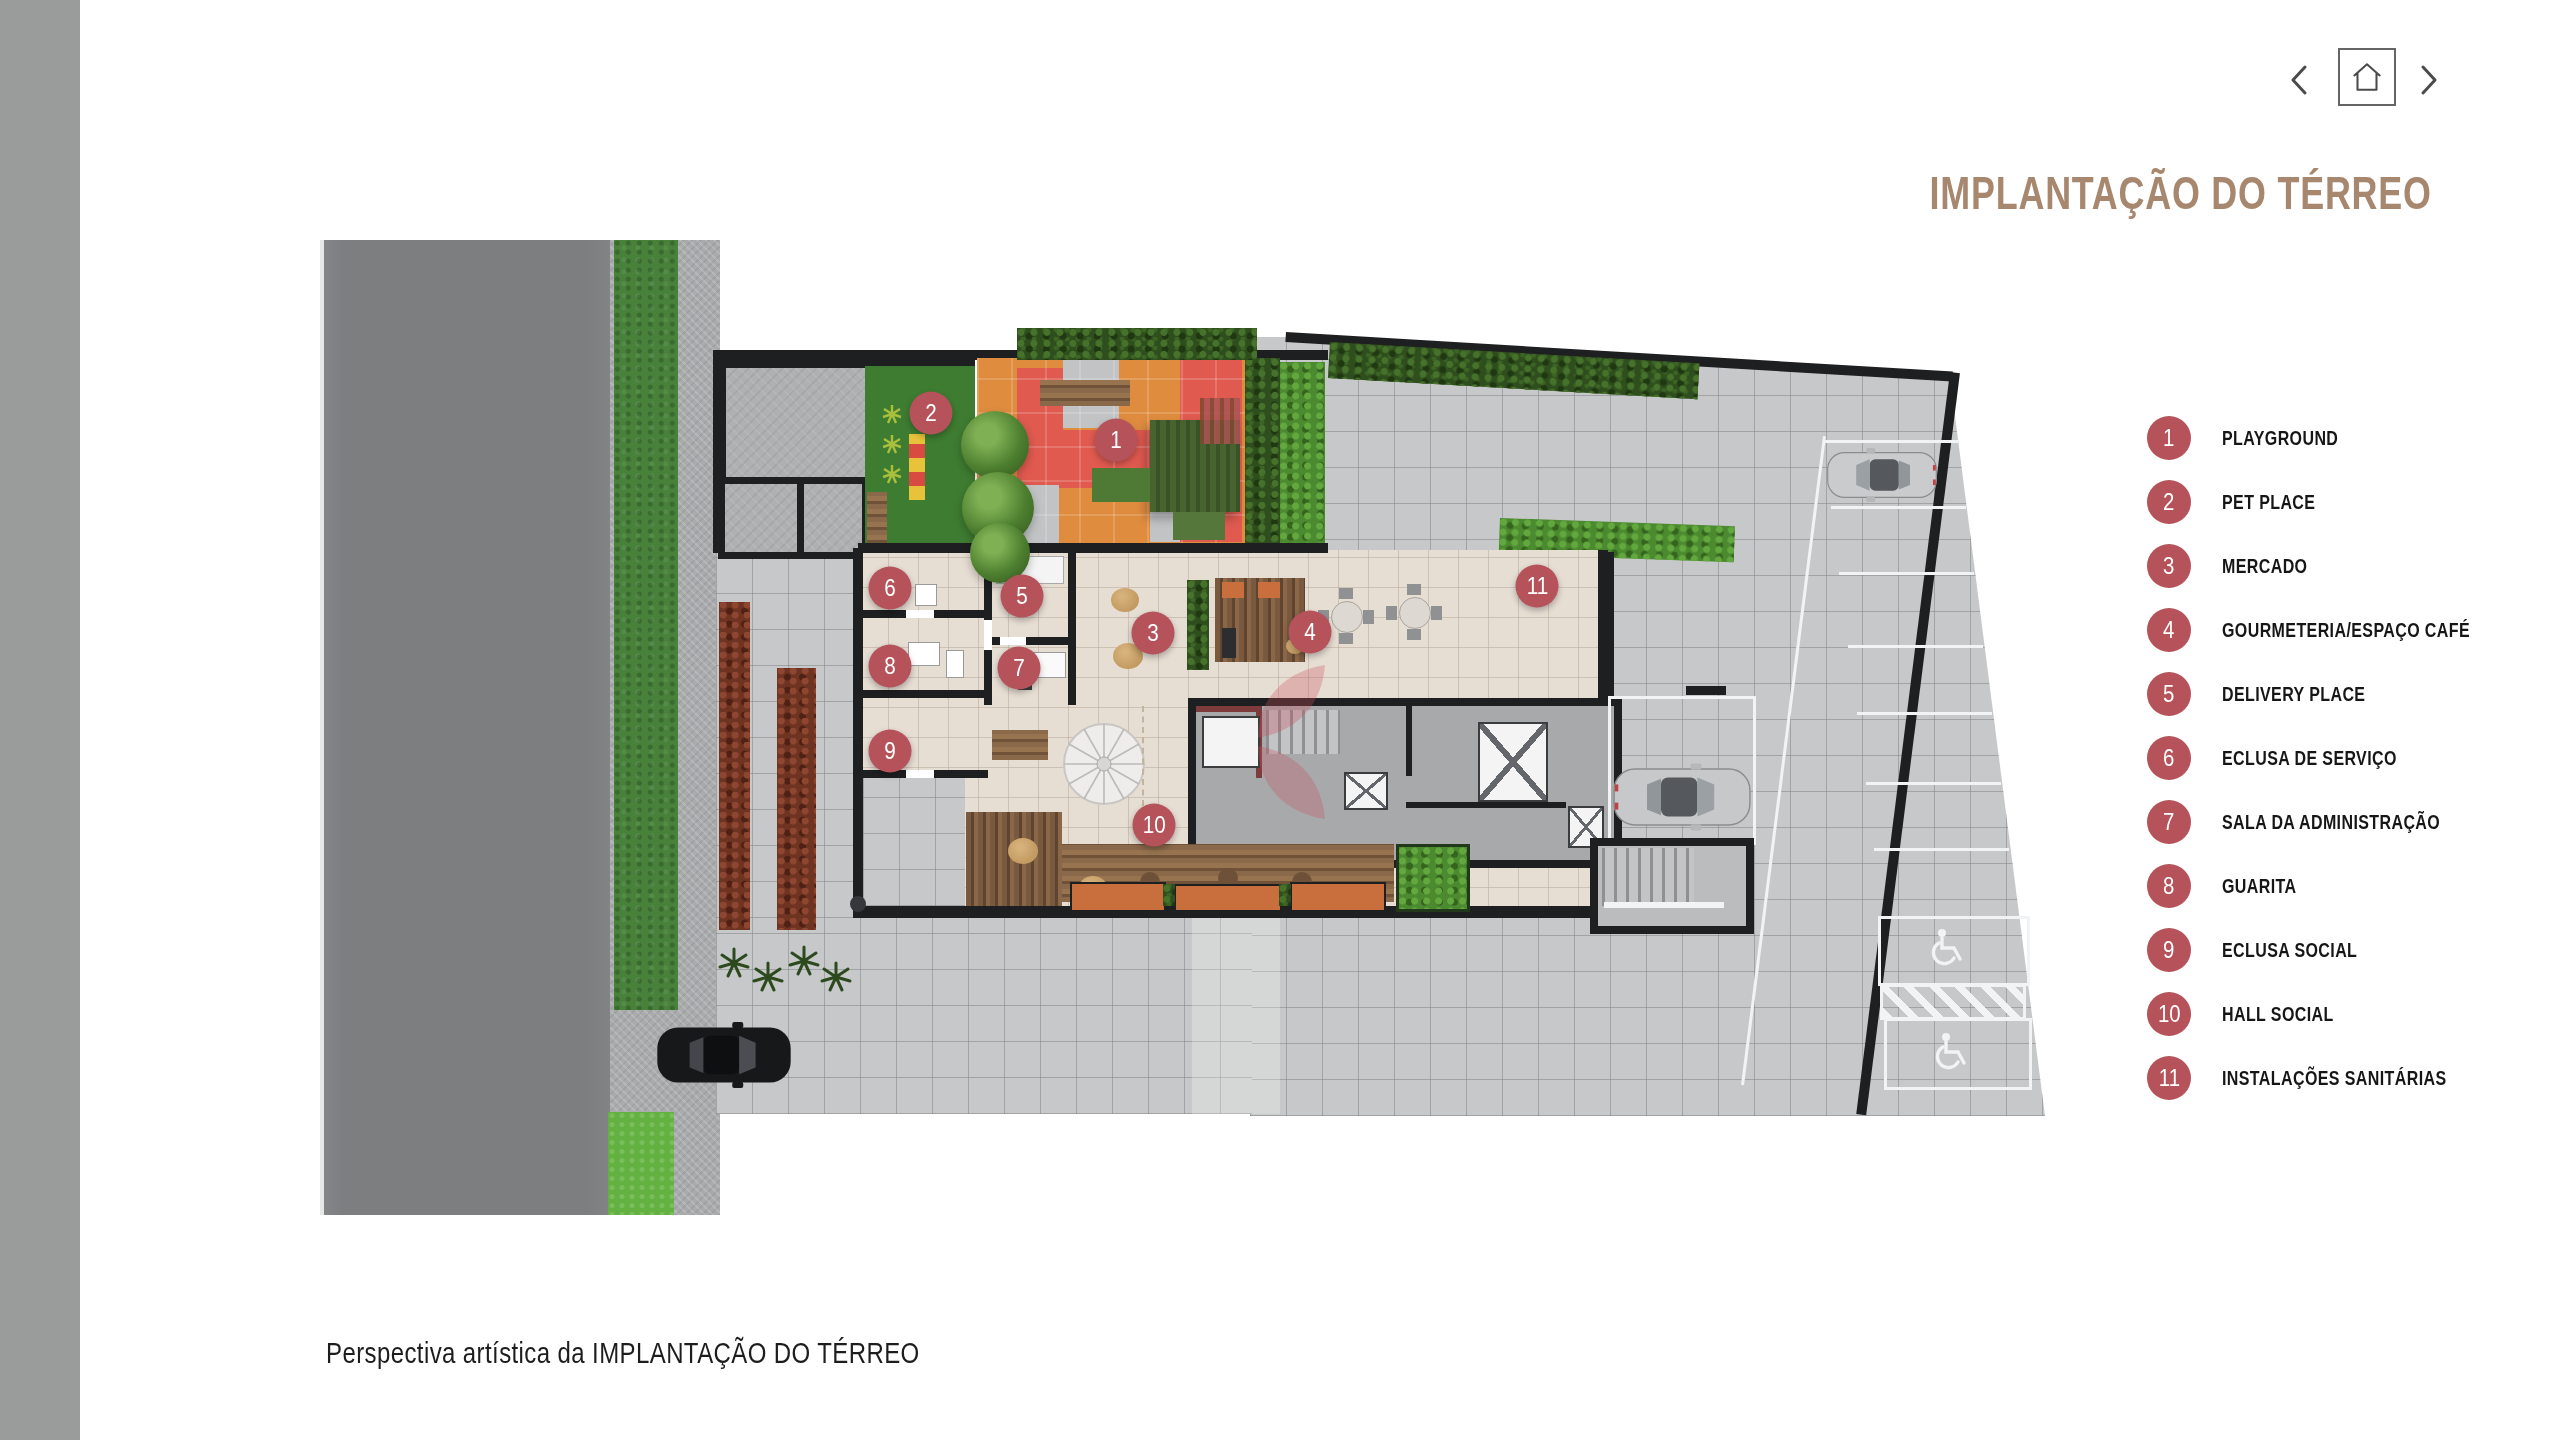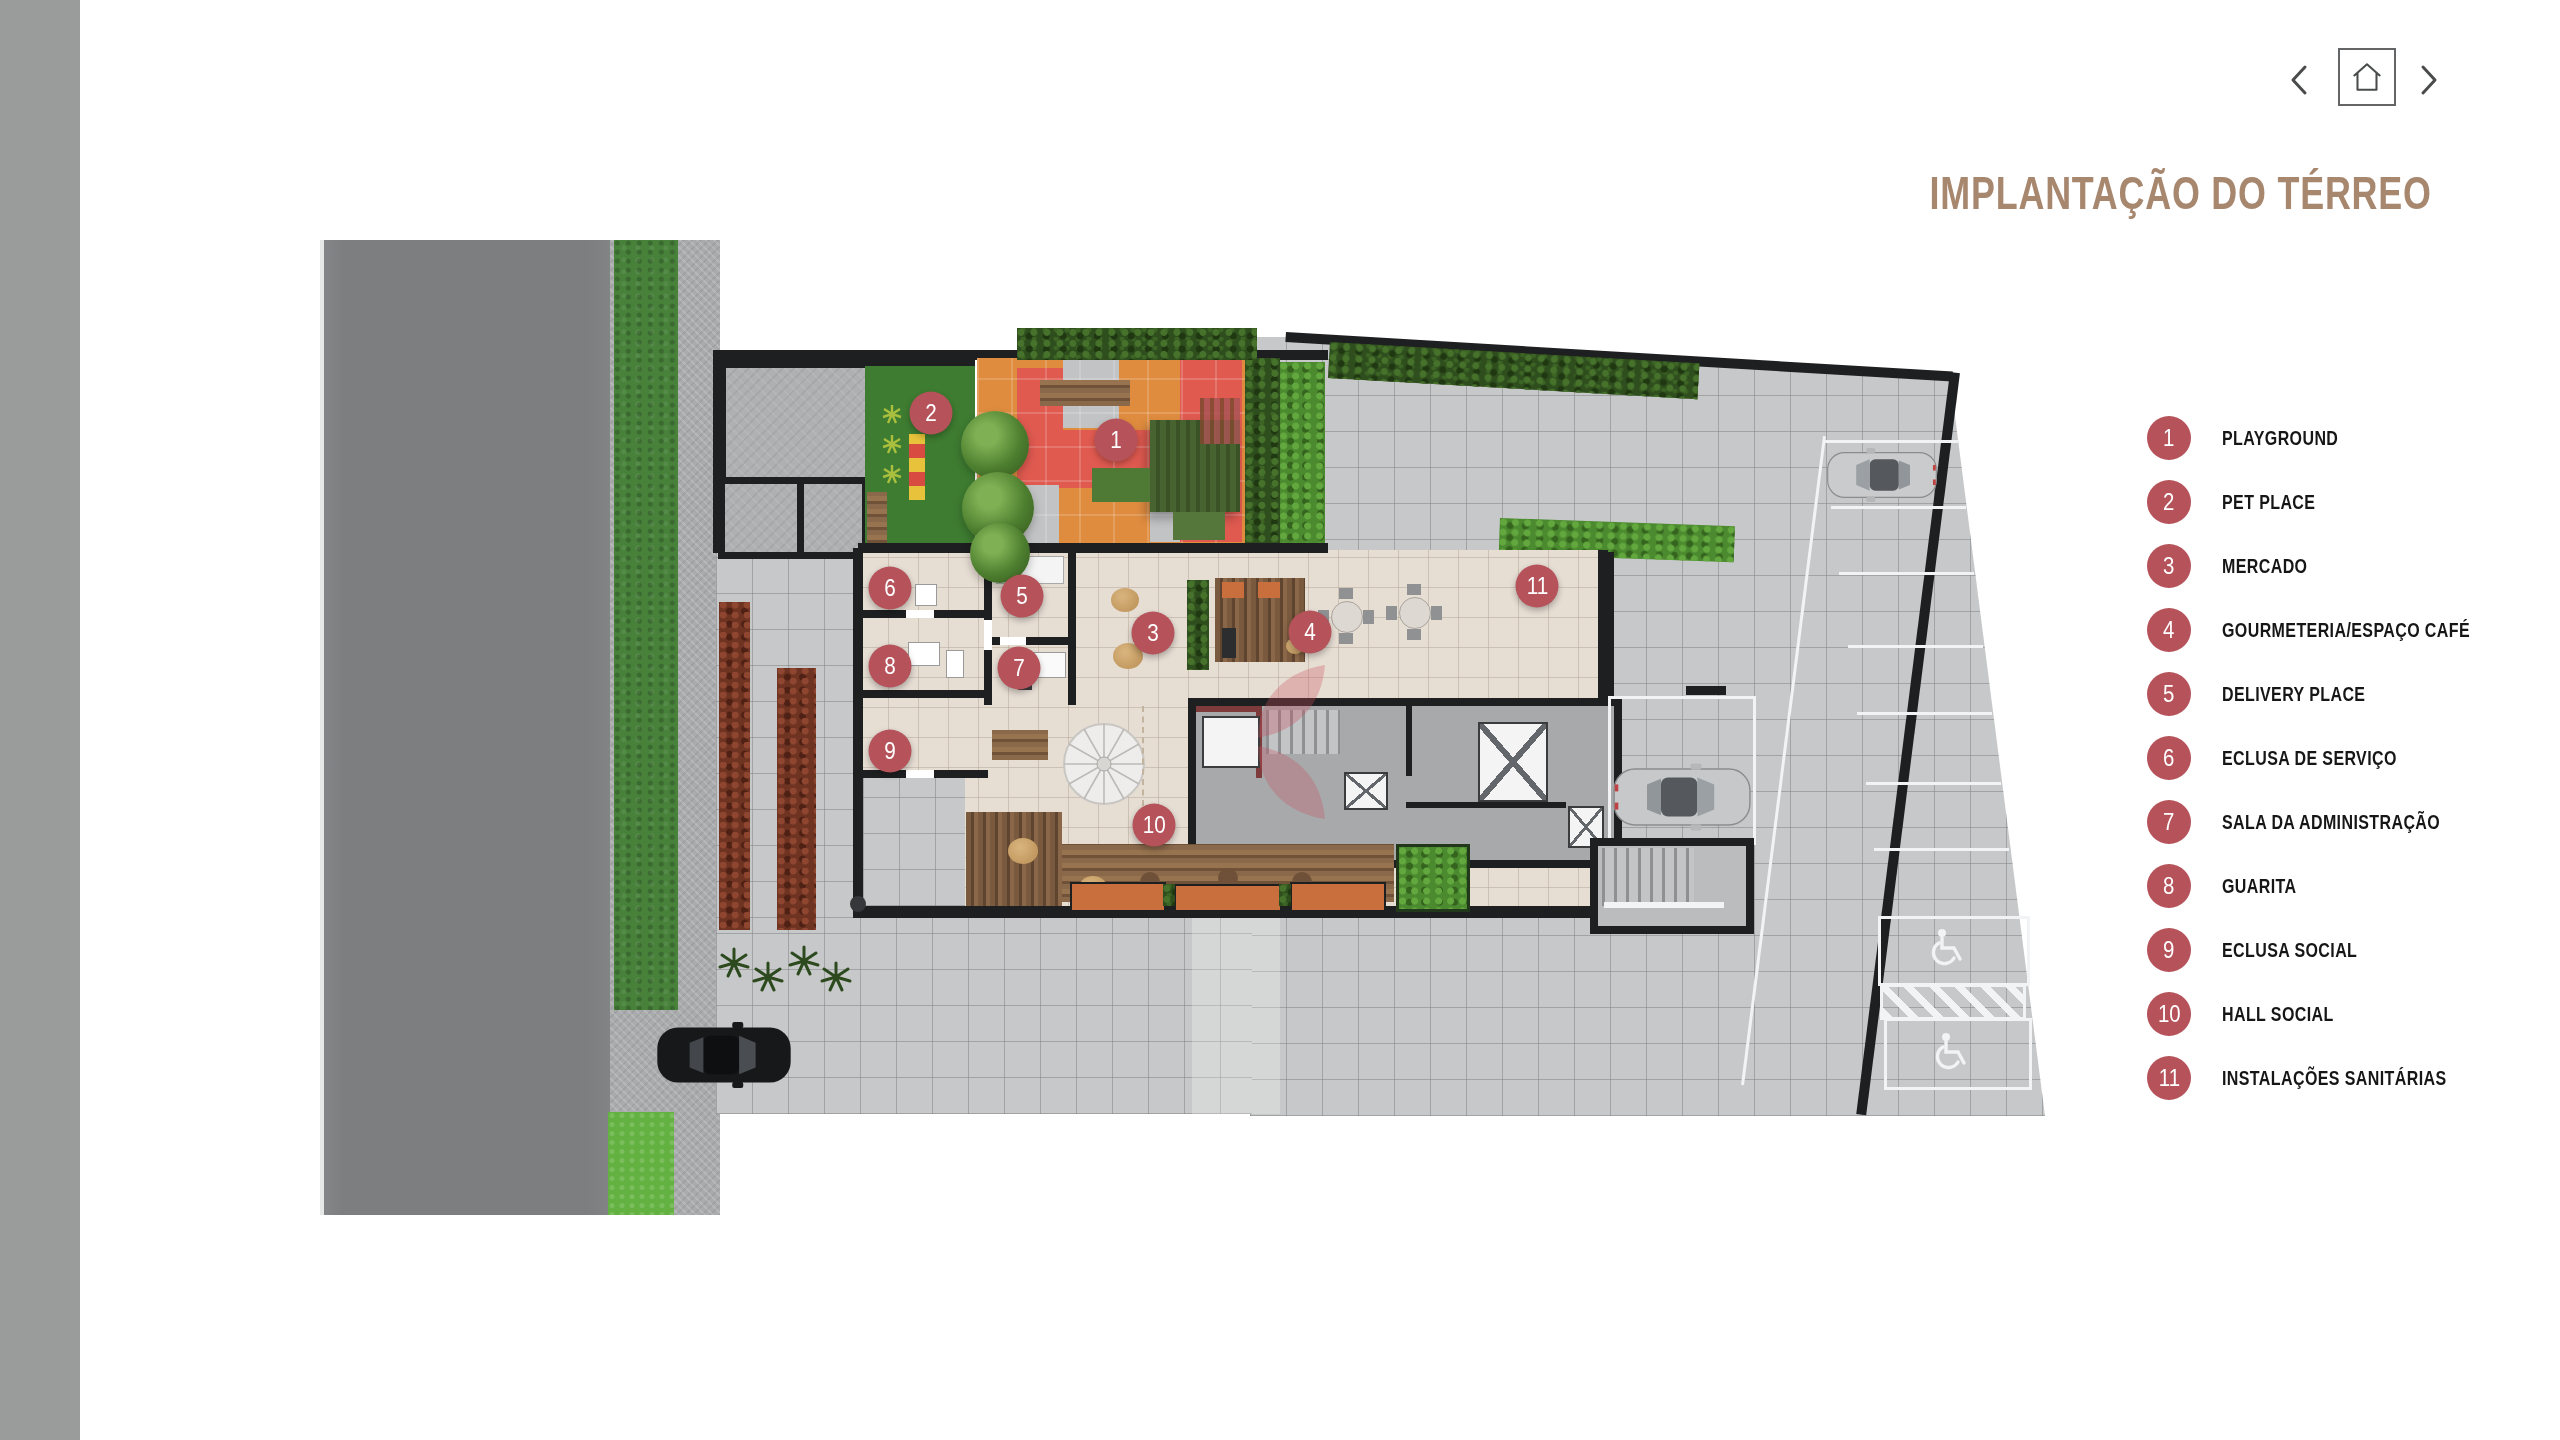--- a/index.html
+++ b/index.html
@@ -484,14 +484,17 @@
         </div>
         <div class="pmarker" style="left: 1154px; top: 825px;">
           <span>10</span>
         </div>
         <div class="pmarker" style="left: 1537px; top: 586px;">
           <span>11</span>
         </div>
       </div>
   </div>
 
+  <div class="abs" style="left:326px;top:1336px;">
+    <span class="caption cond">Perspectiva artística da IMPLANTAÇÃO DO TÉRREO</span>
+  </div>
 
 </div>
 
 </body></html>

